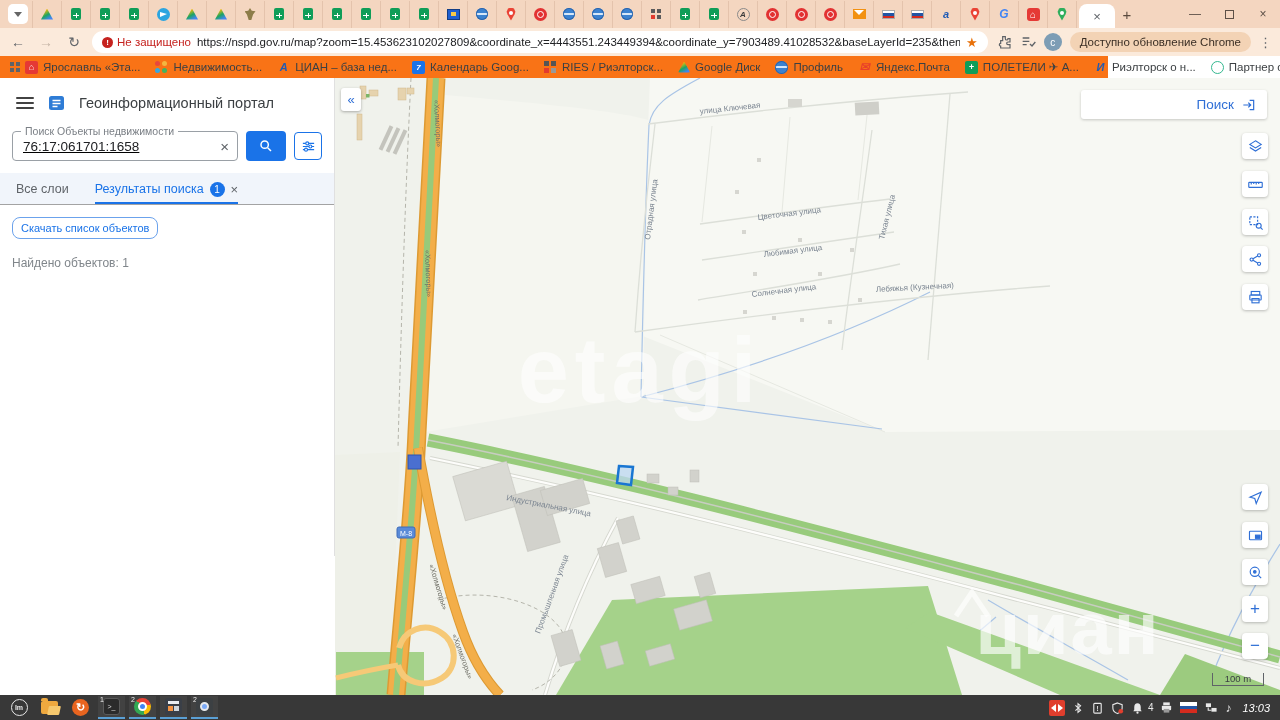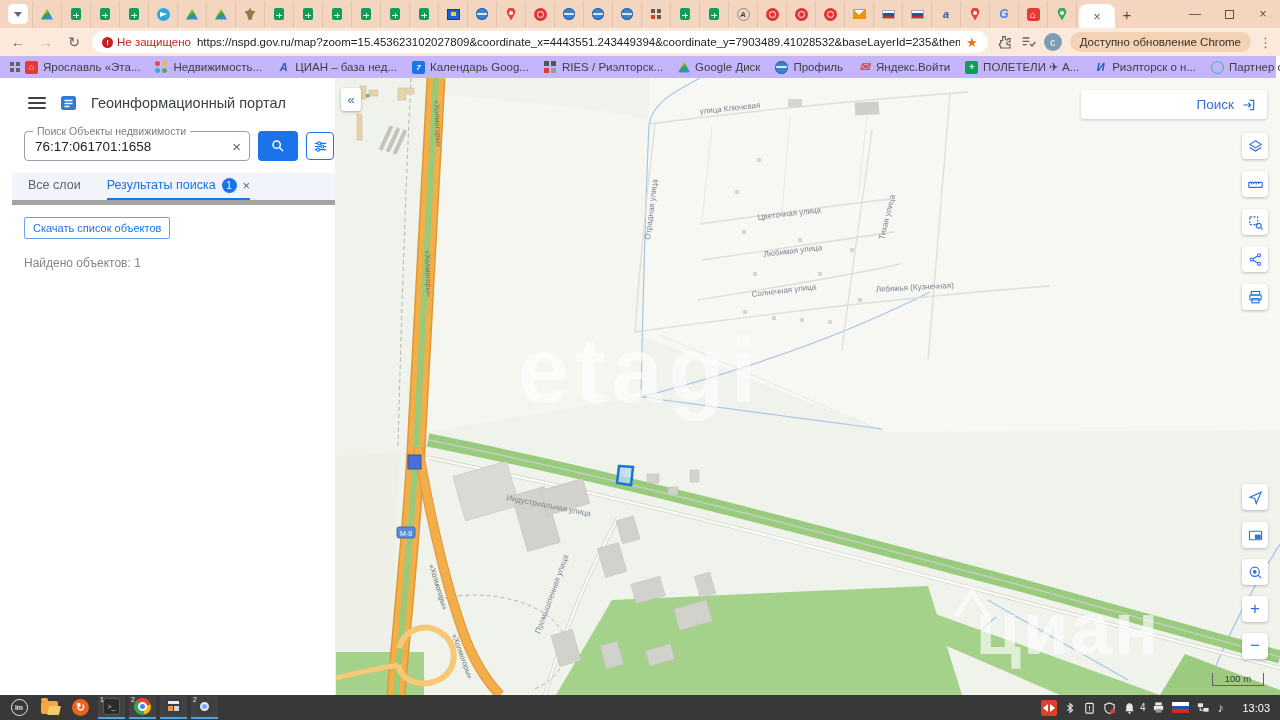--- a/index.html
+++ b/index.html
@@ -56,56 +56,56 @@
   .sec-badge{display:flex;align-items:center;gap:4px;color:#c5221f;white-space:nowrap;}
   .sec-ic{width:11px;height:11px;border-radius:50%;background:#c5221f;color:#fff;font-size:8px;font-weight:bold;display:flex;align-items:center;justify-content:center;}
   .url-text{color:#202124;white-space:nowrap;overflow:hidden;text-overflow:clip;flex:1;}
   .star{color:#e8710a;font-size:13px;}
   .tb-right{display:flex;align-items:center;gap:8px;}
   .puzzle,.readlist{color:#5f6368;}
   .avatar{width:18px;height:18px;border-radius:50%;background:#7d9db5;color:#fff;font-size:10px;display:flex;align-items:center;justify-content:center;}
   .update-pill{height:20px;background:#f3d3b5;border-radius:11px;display:flex;align-items:center;padding:0 10px;font-size:11.5px;color:#3a2e24;white-space:nowrap;}
   .kebab{color:#5f6368;font-size:13px;}
 
-  .bookmarks{position:absolute;top:56px;left:0;width:1276px;height:22px;background:#c4b5fd;display:flex;align-items:center;padding:0 10px;gap:15px;font-size:11.5px;color:#3c4043;}
+  .bookmarks{position:absolute;top:56px;left:0;width:1108px;height:22px;background:#f97316;display:flex;align-items:center;padding:0 10px;gap:15px;font-size:11.5px;color:#3c4043;}
   .bm{display:flex;align-items:center;gap:5px;white-space:nowrap;}
   .bi{width:13px;height:13px;border-radius:2px;display:inline-flex;align-items:center;justify-content:center;font-size:9px;font-weight:bold;position:relative;flex:0 0 auto;}
   .bi-etagi{background:#e53935;color:#fff;}.bi-etagi::after{content:"⌂";}
   .bi-dots::before{content:"";width:5px;height:5px;border-radius:50%;background:#e8483d;box-shadow:7px 0 0 #f4b63f,0 7px 0 #37a7e0,7px 7px 0 #46b25c;position:absolute;left:0;top:0;}
   .bi-cian{color:#1f5bb5;font-size:11px;}.bi-cian::after{content:"А";}
   .bi-cal{background:#1a73e8;color:#fff;}.bi-cal::after{content:"7";font-size:8px;}
   .bi-ries::before{content:"";width:5px;height:5px;background:#555;box-shadow:7px 0 0 #555,0 7px 0 #e23b2e,7px 7px 0 #999;position:absolute;left:0;top:0;}
   .bi-drive{width:12px;height:11px;background:linear-gradient(150deg,#fbbc04 18%,#1da462 52%,#4285f4 82%);clip-path:polygon(50% 0,100% 100%,0 100%);}
   .bi-globe{border-radius:50%;background:linear-gradient(#3b82d0 42%,#d6e7f8 42% 56%,#3b82d0 56%);box-shadow:inset 0 0 0 1px #2a64ab;}
   .bi-mail{color:#e8402a;font-size:12px;}.bi-mail::after{content:"✉";}
   .bi-sheets{background:#0f9d58;color:#fff;}.bi-sheets::after{content:"+";font-size:9px;}
   .bi-i{color:#1f5bb5;font-size:11px;}.bi-i::after{content:"И";}
   .bi-partner{border:1.5px solid #35b88f;border-radius:50%;}
   .appsgrid{width:11px;height:11px;position:relative;}
   .appsgrid::before{content:"";position:absolute;left:0;top:0;width:4px;height:4px;background:#5f6368;box-shadow:6px 0 0 #5f6368,0 6px 0 #5f6368,6px 6px 0 #5f6368;}
 
   
-  .sidebar{position:absolute;top:78px;left:12px;width:335px;height:478px;background:#fff;border-right:1px solid #e0e0e0;}
+  .sidebar{position:absolute;top:78px;left:0;width:335px;height:478px;background:#fff;border-right:1px solid #e0e0e0;}
   .sb-header{display:flex;align-items:center;gap:12px;padding:14px 16px 10px 16px;}
   .hamburger{display:flex;flex-direction:column;gap:3px;width:18px;}
   .hamburger span{height:2px;background:#424242;border-radius:1px;}
   .sb-title{font-size:14.5px;color:#3c4043;}
   .search-row{display:flex;align-items:center;gap:8px;padding:8px 10px 0 12px;}
-  .search-box{position:relative;width:226px;height:30px;border:1px solid #9aa0a6;border-radius:4px;display:flex;align-items:center;padding:0 26px 0 10px;}
+  .search-box{position:relative;width:226px;height:30px;border:1px solid #9aa0a6;border-radius:4px;display:flex;align-items:center;padding:0 26px 0 10px;text-decoration:underline;}
   .search-box label{position:absolute;top:-7px;left:8px;background:#fff;padding:0 4px;font-size:10.5px;color:#7a7f85;}
   .search-value{font-size:13.5px;color:#202124;}
   .clear{position:absolute;right:8px;color:#5f6368;font-size:15px;}
   .search-btn{width:40px;height:30px;background:#1a73e8;border:none;border-radius:4px;display:flex;align-items:center;justify-content:center;}
   .filter-btn{width:28px;height:28px;background:#fff;border:1.5px solid #1a73e8;border-radius:4px;display:flex;align-items:center;justify-content:center;}
-  .sb-tabs{margin-top:12px;background:#f1f5fb;border-bottom:5px solid #a3a3a3;display:flex;align-items:flex-end;gap:26px;padding:8px 0 0 16px;font-size:12.5px;height:32px;}
+  .sb-tabs{margin-top:12px;background:#f1f5fb;border-bottom:1px solid #a3a3a3;display:flex;align-items:flex-end;gap:26px;padding:8px 0 0 16px;font-size:12.5px;height:32px;}
   .sb-tab{color:#5f6368;padding-bottom:8px;display:inline-flex;align-items:center;gap:6px;}
   .sb-tab.active{color:#1a73e8;border-bottom:2.5px solid #1a73e8;padding-bottom:5.5px;}
   .badge{width:15px;height:15px;border-radius:50%;background:#1a73e8;color:#fff;font-size:10px;display:flex;align-items:center;justify-content:center;}
   .tab-x{color:#5f6368;font-size:13px;}
-  .dl-btn{margin:12px 0 0 12px;height:22px;padding:0 8px;background:#fff;border:1px solid #6ba2ec;border-radius:2px;color:#1a73e8;font-size:11px;font-family:"Liberation Sans",sans-serif;}
+  .dl-btn{margin:12px 0 0 12px;height:22px;padding:0 8px;background:#fff;border:1px solid #6ba2ec;border-radius:8px;color:#1a73e8;font-size:11px;font-family:"Liberation Sans",sans-serif;}
   .found{margin:17px 0 0 12px;font-size:12px;color:#80868b;}
   .group-row{display:flex;align-items:center;margin:14px 10px 0 18px;gap:8px;}
   .group-title{font-size:13px;color:#3c4043;flex:1;}
   .item-card{margin:8px 0 0 24px;width:310px;border:1px solid #e8eaed;border-radius:4px;padding:7px 8px;font-size:13px;color:#202124;box-shadow:0 1px 2px rgba(0,0,0,.05);}
 
   
   .map-area{position:absolute;top:78px;left:335px;width:945px;height:617px;background:#f0f2ec;overflow:hidden;}
   .map-area svg.basemap{position:absolute;left:0;top:0;}
   .collapse-btn{position:absolute;left:6px;top:10px;width:20px;height:23px;background:#fff;border-radius:3px;box-shadow:0 1px 3px rgba(0,0,0,.3);color:#2f6fd6;font-size:13px;display:flex;align-items:center;justify-content:center;}
   .login-bar{position:absolute;left:746px;top:12px;width:186px;height:29px;background:#fff;border-radius:3px;box-shadow:0 1px 3px rgba(0,0,0,.2);display:flex;align-items:center;justify-content:flex-end;gap:7px;padding-right:10px;color:#2f6fd6;font-size:13.5px;}
@@ -133,21 +133,21 @@
   .cam-app{width:17px;height:17px;border-radius:3px;background:#3c4043;position:relative;}
   .cam-app::after{content:"";position:absolute;inset:4px;border-radius:50%;border:2px solid #e8eaed;background:#7baaf7;}
   .tray{margin-left:auto;display:flex;align-items:center;gap:7px;padding-right:4px;}
   .tray-ic{display:flex;align-items:center;justify-content:center;}
   .red-tray{width:16px;height:16px;background:#e03e2d;border-radius:2px;position:relative;}
   .red-tray::before{content:"";position:absolute;left:2px;top:4px;border-top:4px solid transparent;border-bottom:4px solid transparent;border-right:5px solid #fff;}
   .red-tray::after{content:"";position:absolute;right:2px;top:4px;border-top:4px solid transparent;border-bottom:4px solid transparent;border-left:5px solid #fff;}
   .bell-count{color:#e8e8e8;font-size:10px;margin-left:-3px;}
   .ruflag{width:17px;height:11px;background:linear-gradient(#fff 33%,#2255a4 33% 66%,#d52b1e 66%);}
   .note{color:#e8e8e8;font-size:12px;}
-  .clock{color:#fff;font-size:11px;margin-left:12px;}
+  .clock{color:#fff;font-size:11px;margin-left:4px;font-style:italic;}
 </style>
 </head>
 <body>
 
 <div class="tabstrip">
   <div class="favs">
       <span class="tabslot">
         <i class="fav fav-chevron"></i>
       </span>
       <span class="tabslot">
@@ -322,21 +322,21 @@
   <span class="bm">
       <i class="bi bi-drive"></i>
       <span>Google Диск</span>
     </span>
   <span class="bm">
       <i class="bi bi-globe"></i>
       <span>Профиль</span>
     </span>
   <span class="bm">
       <i class="bi bi-mail"></i>
-      <span>Яндекс.Войти</span>
+      <span>Яндекс.Почта</span>
     </span>
   <span class="bm">
       <i class="bi bi-sheets"></i>
       <span>ПОЛЕТЕЛИ ✈ А...</span>
     </span>
   <span class="bm">
       <i class="bi bi-i"></i>
       <span>Риэлторск о н...</span>
     </span>
   <span class="bm">

